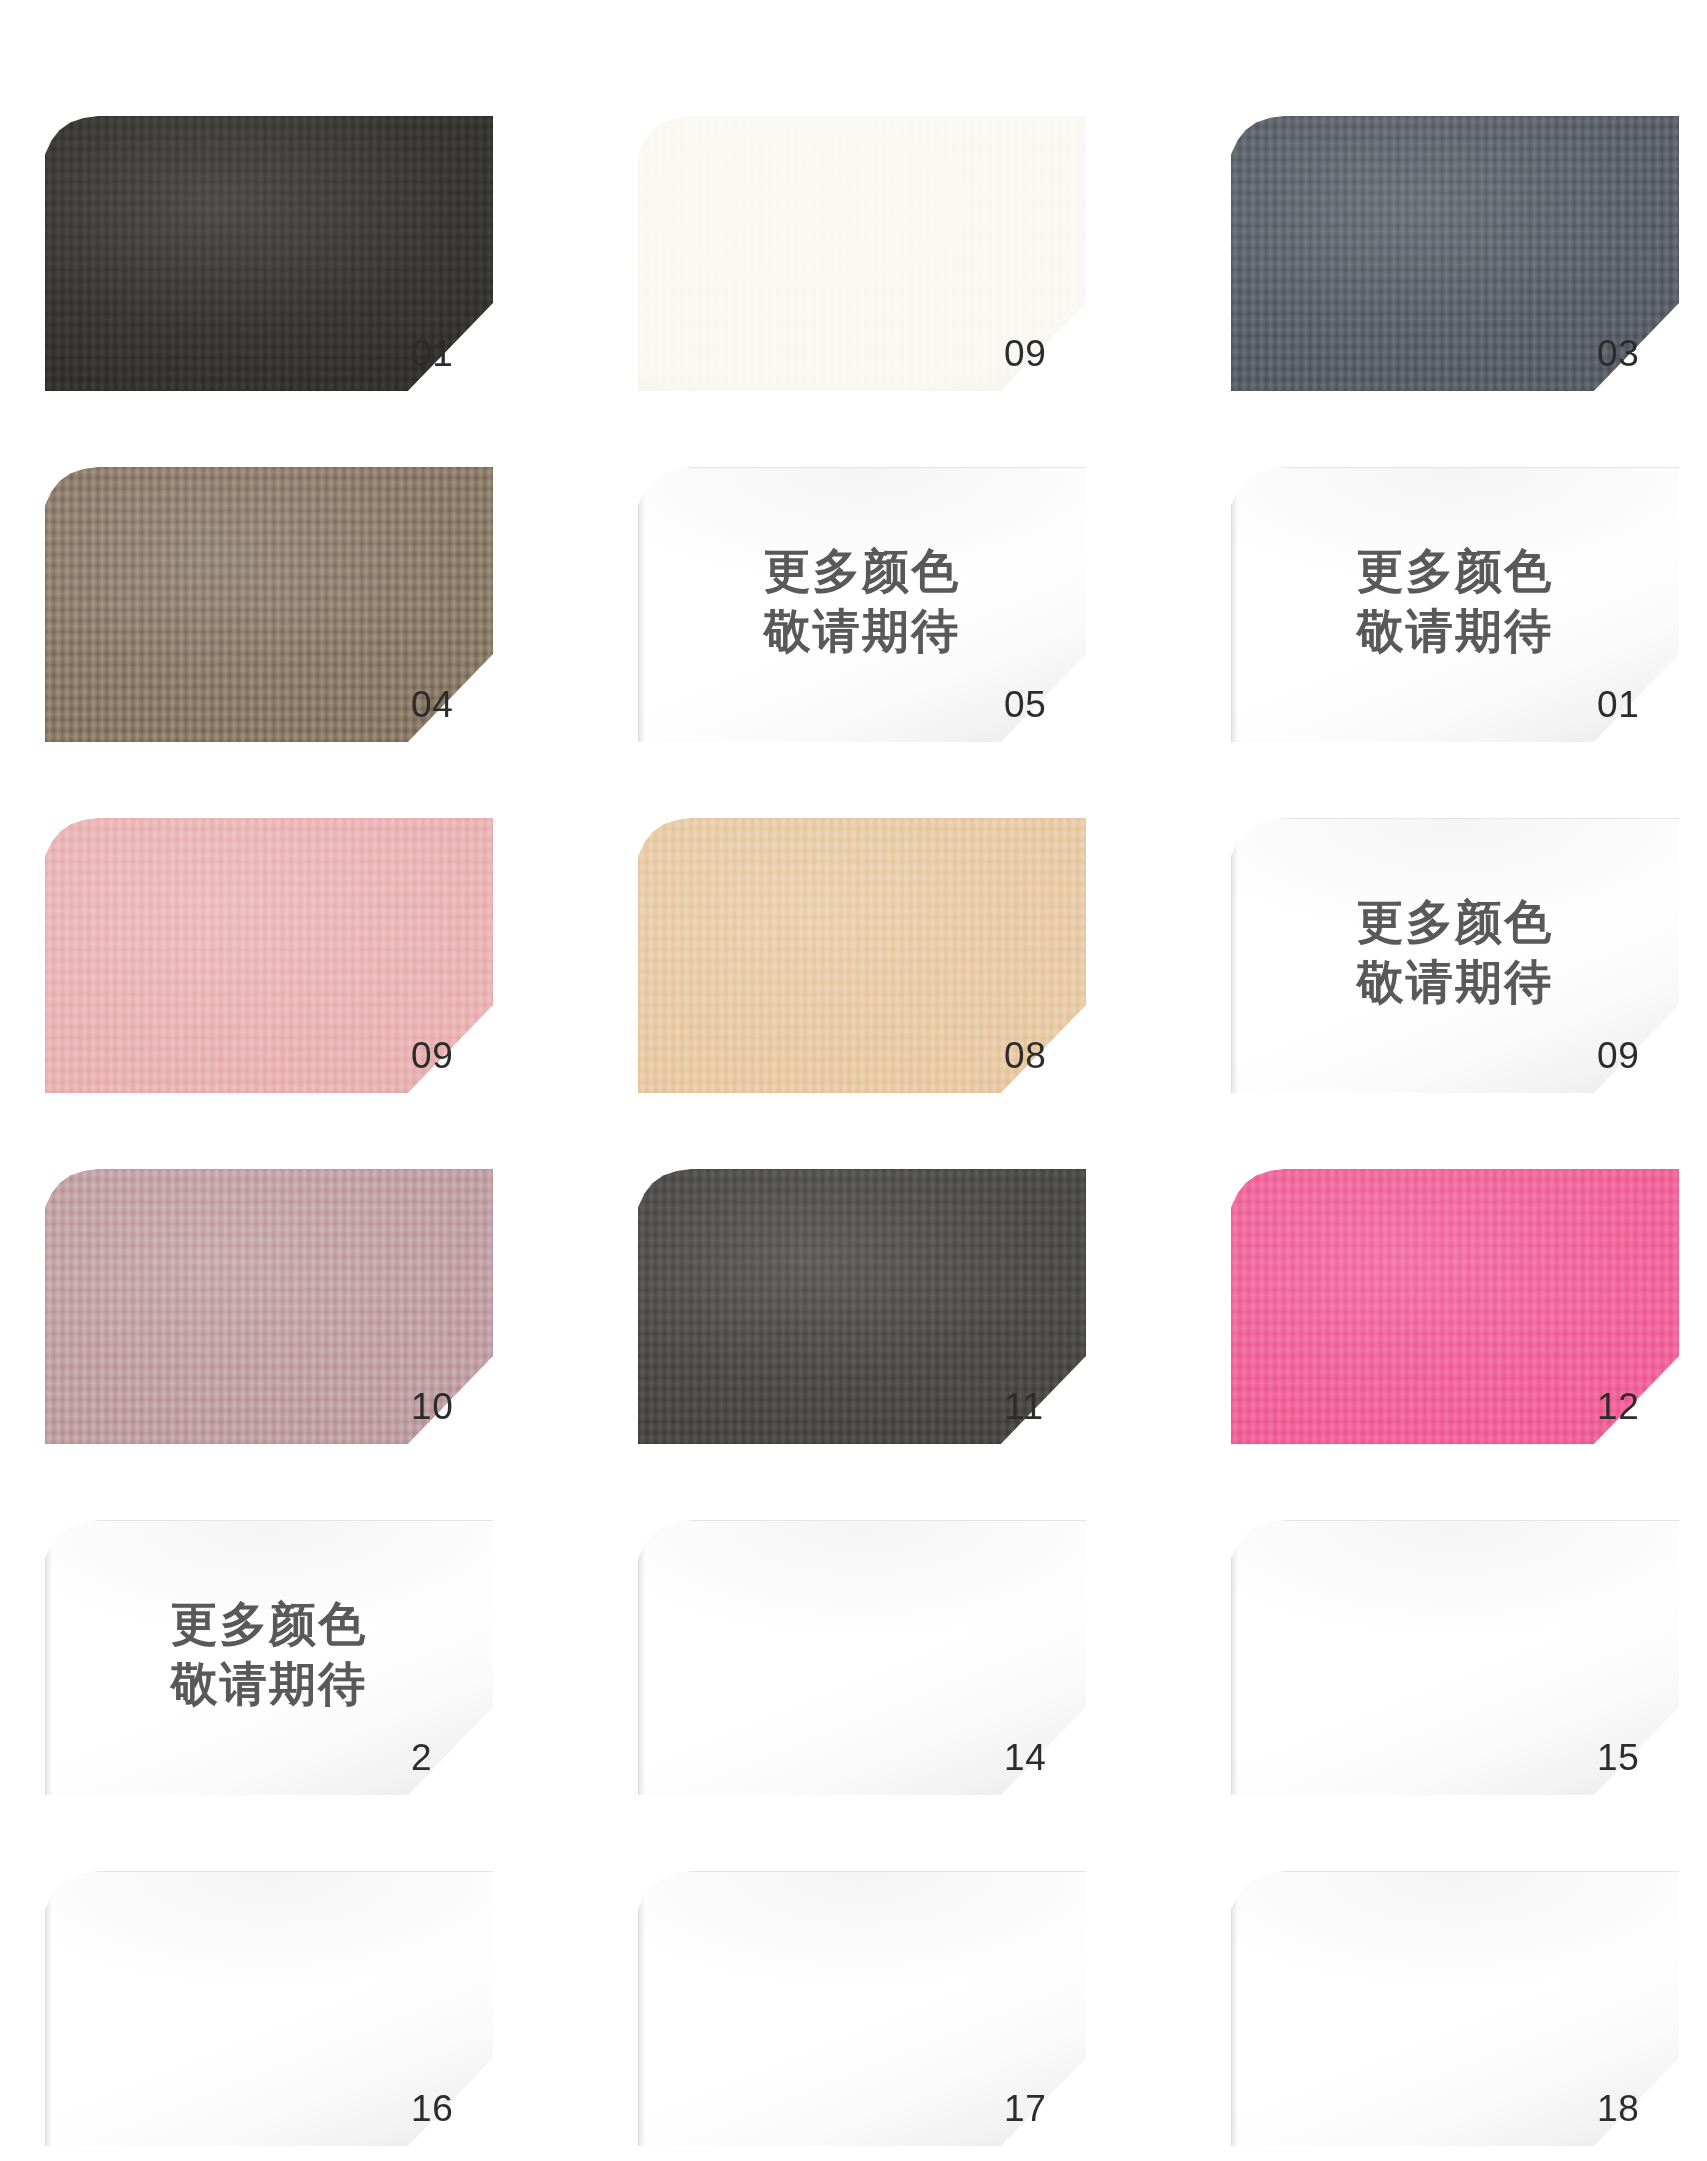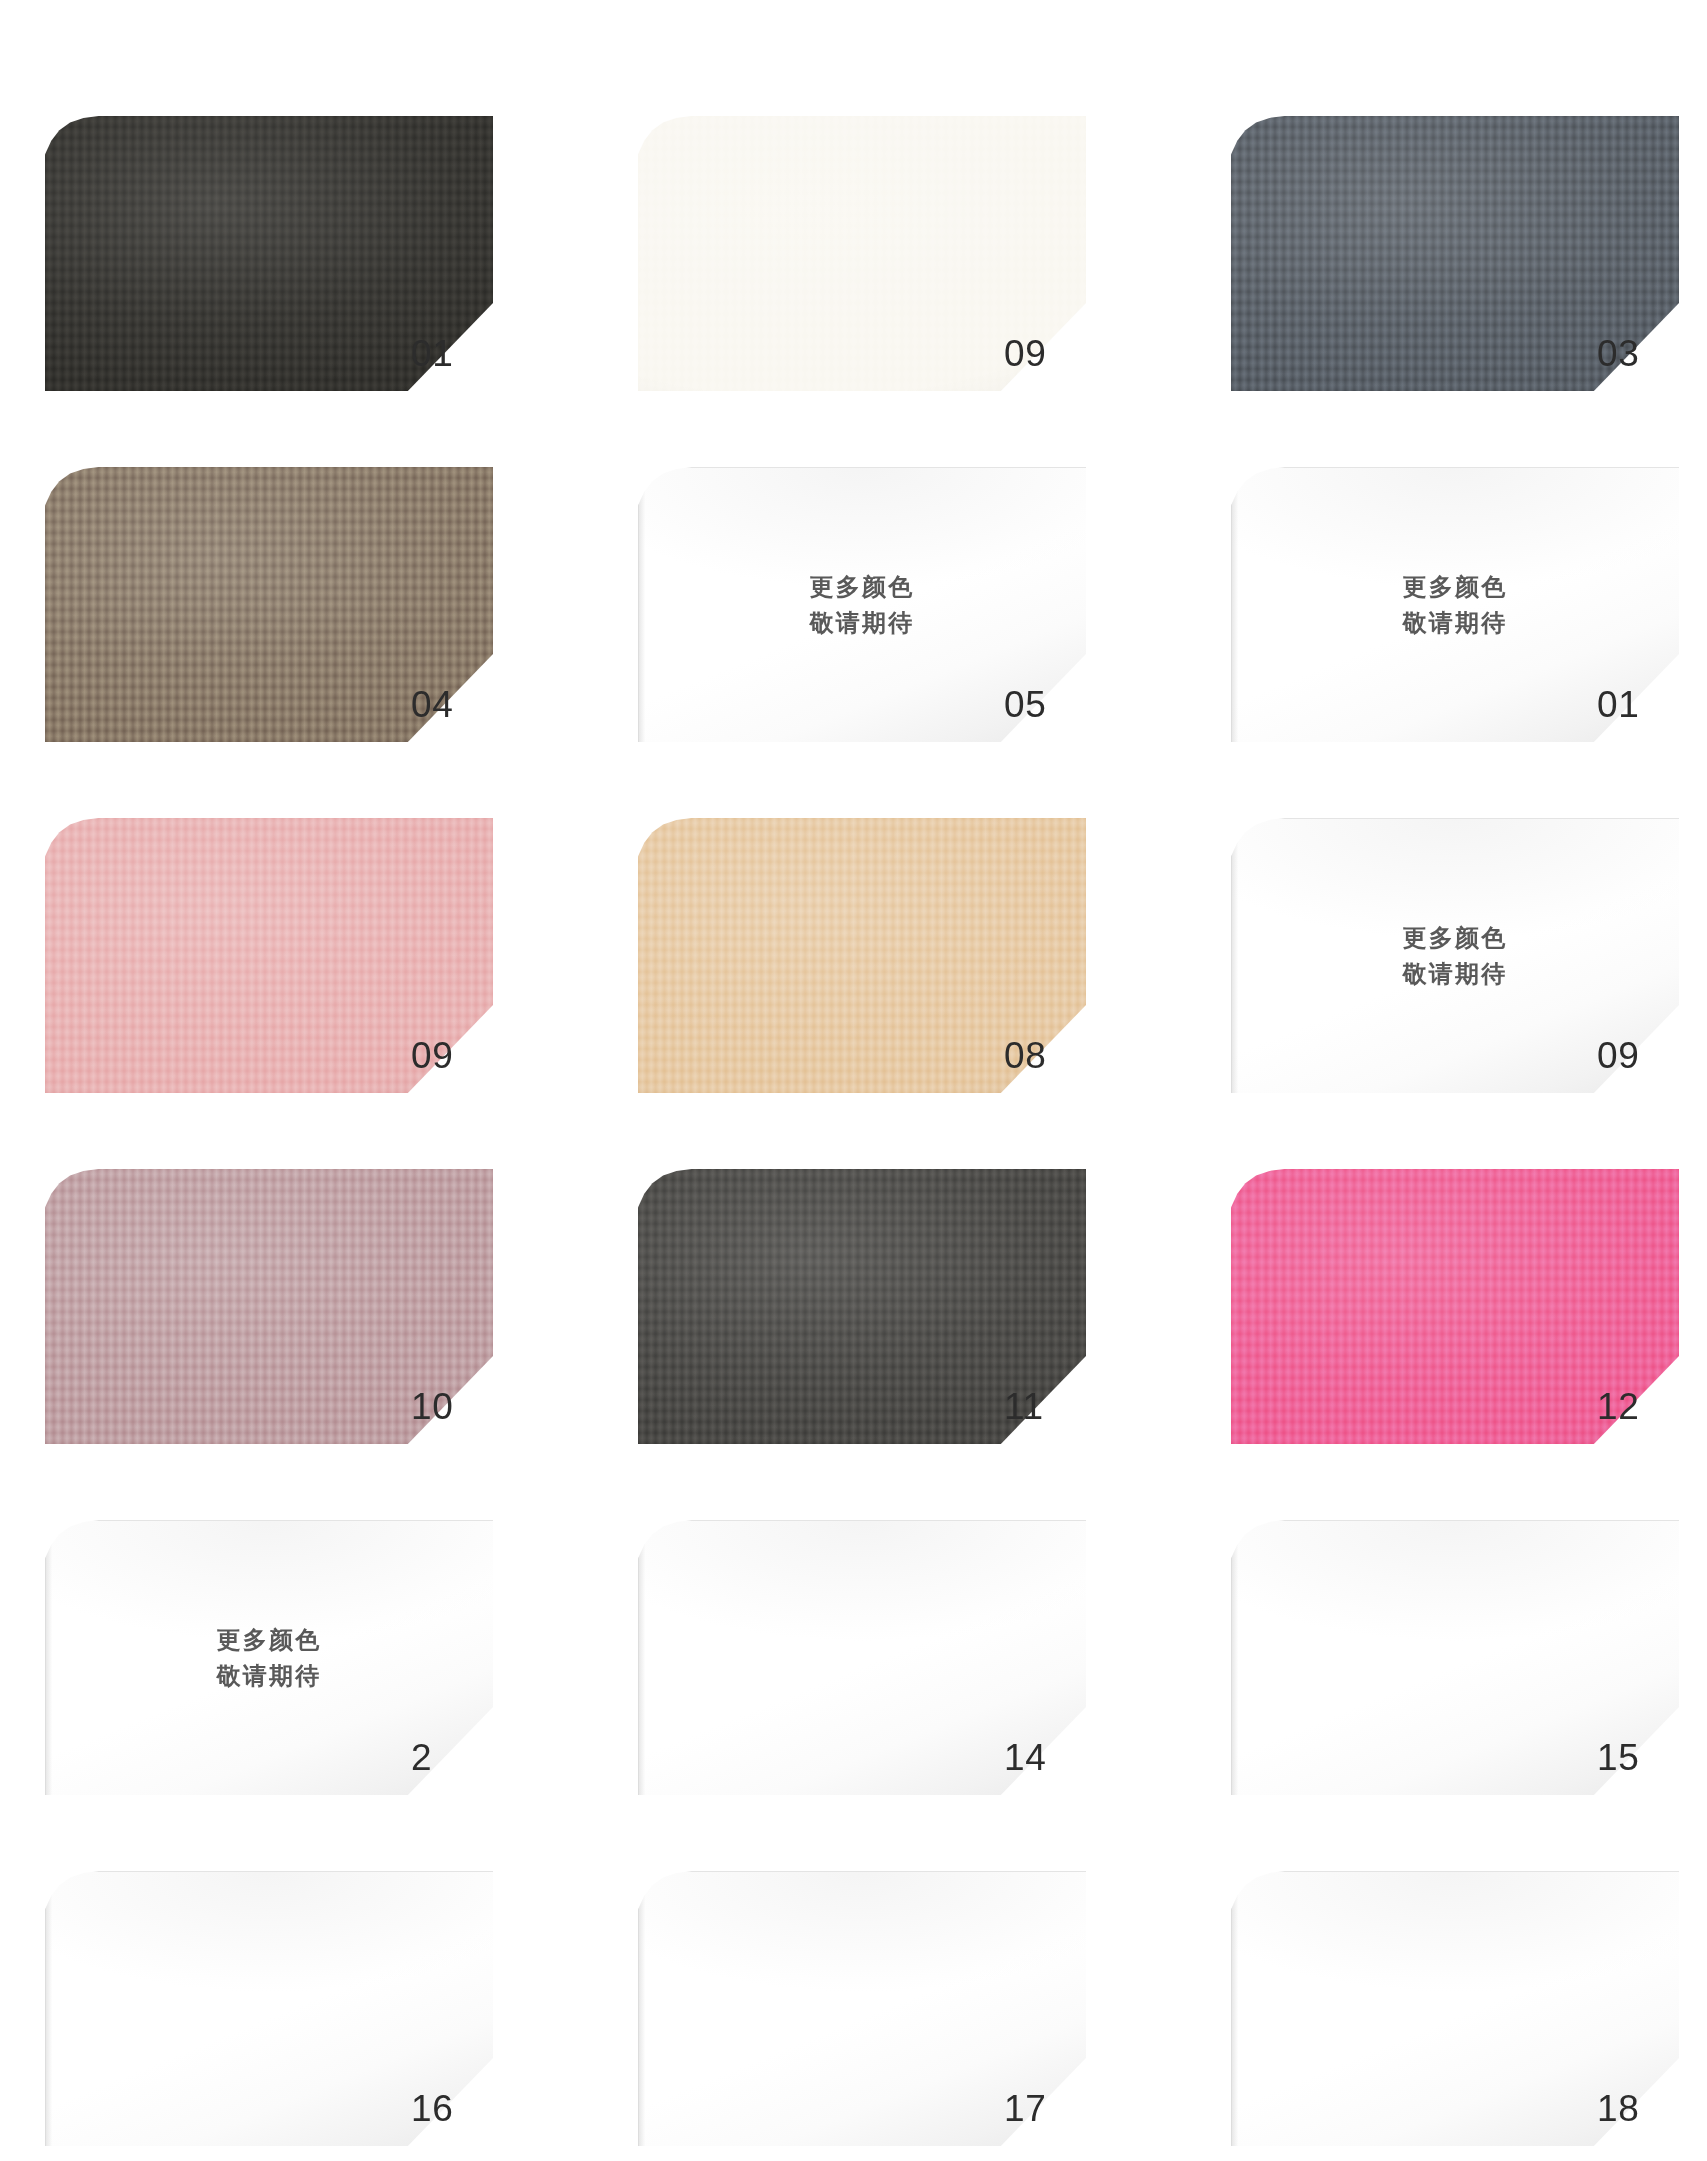--- a/index.html
+++ b/index.html
@@ -149,22 +149,22 @@
     width: 448px;
     height: 275px;
     display: flex;
     flex-direction: column;
     align-items: center;
     justify-content: center;
     gap: 10.3px;
     pointer-events: none;
   }
   .placeholder .ph-line {
-    font-family: Liberation Sans, sans-serif;
-    font-size: 24px;
+    font-family: Liberation Mono, monospace;
+    font-size: 47px;
     font-weight: 700;
     letter-spacing: 2.2px;
     color: #595959;
     line-height: 1.06;
     white-space: nowrap;
   }
 
   
   .index-num {
     position: absolute;

